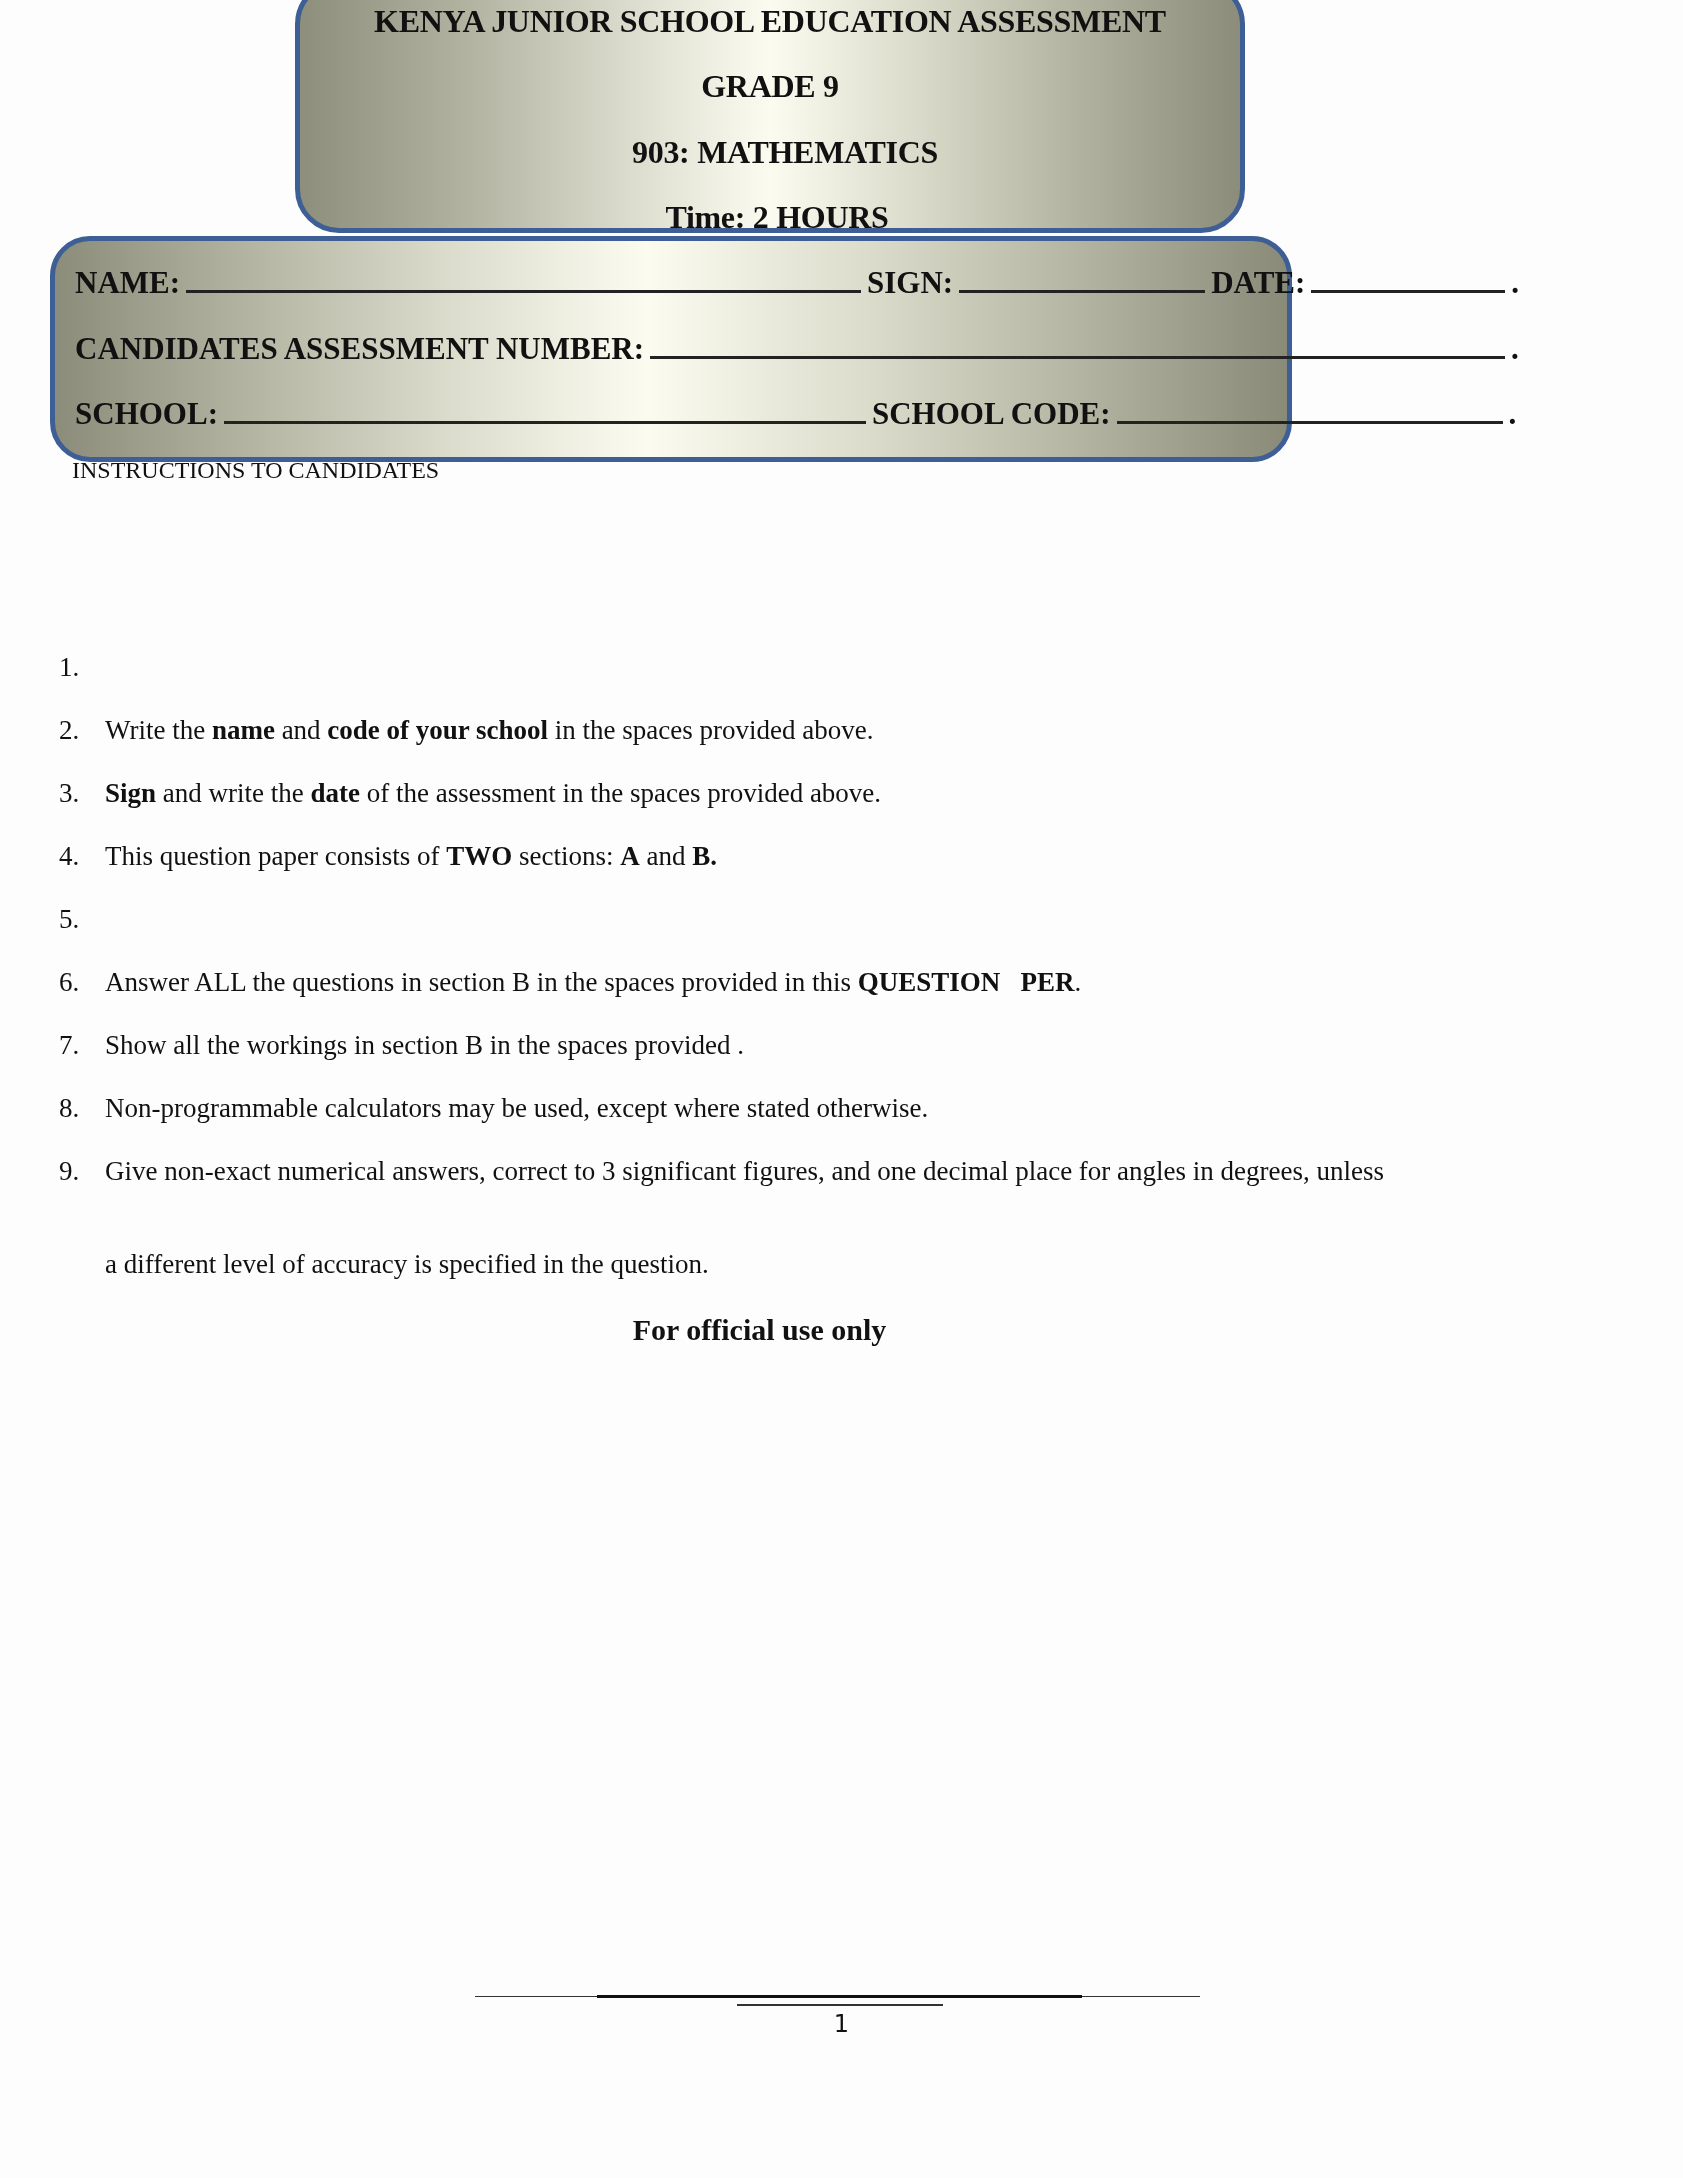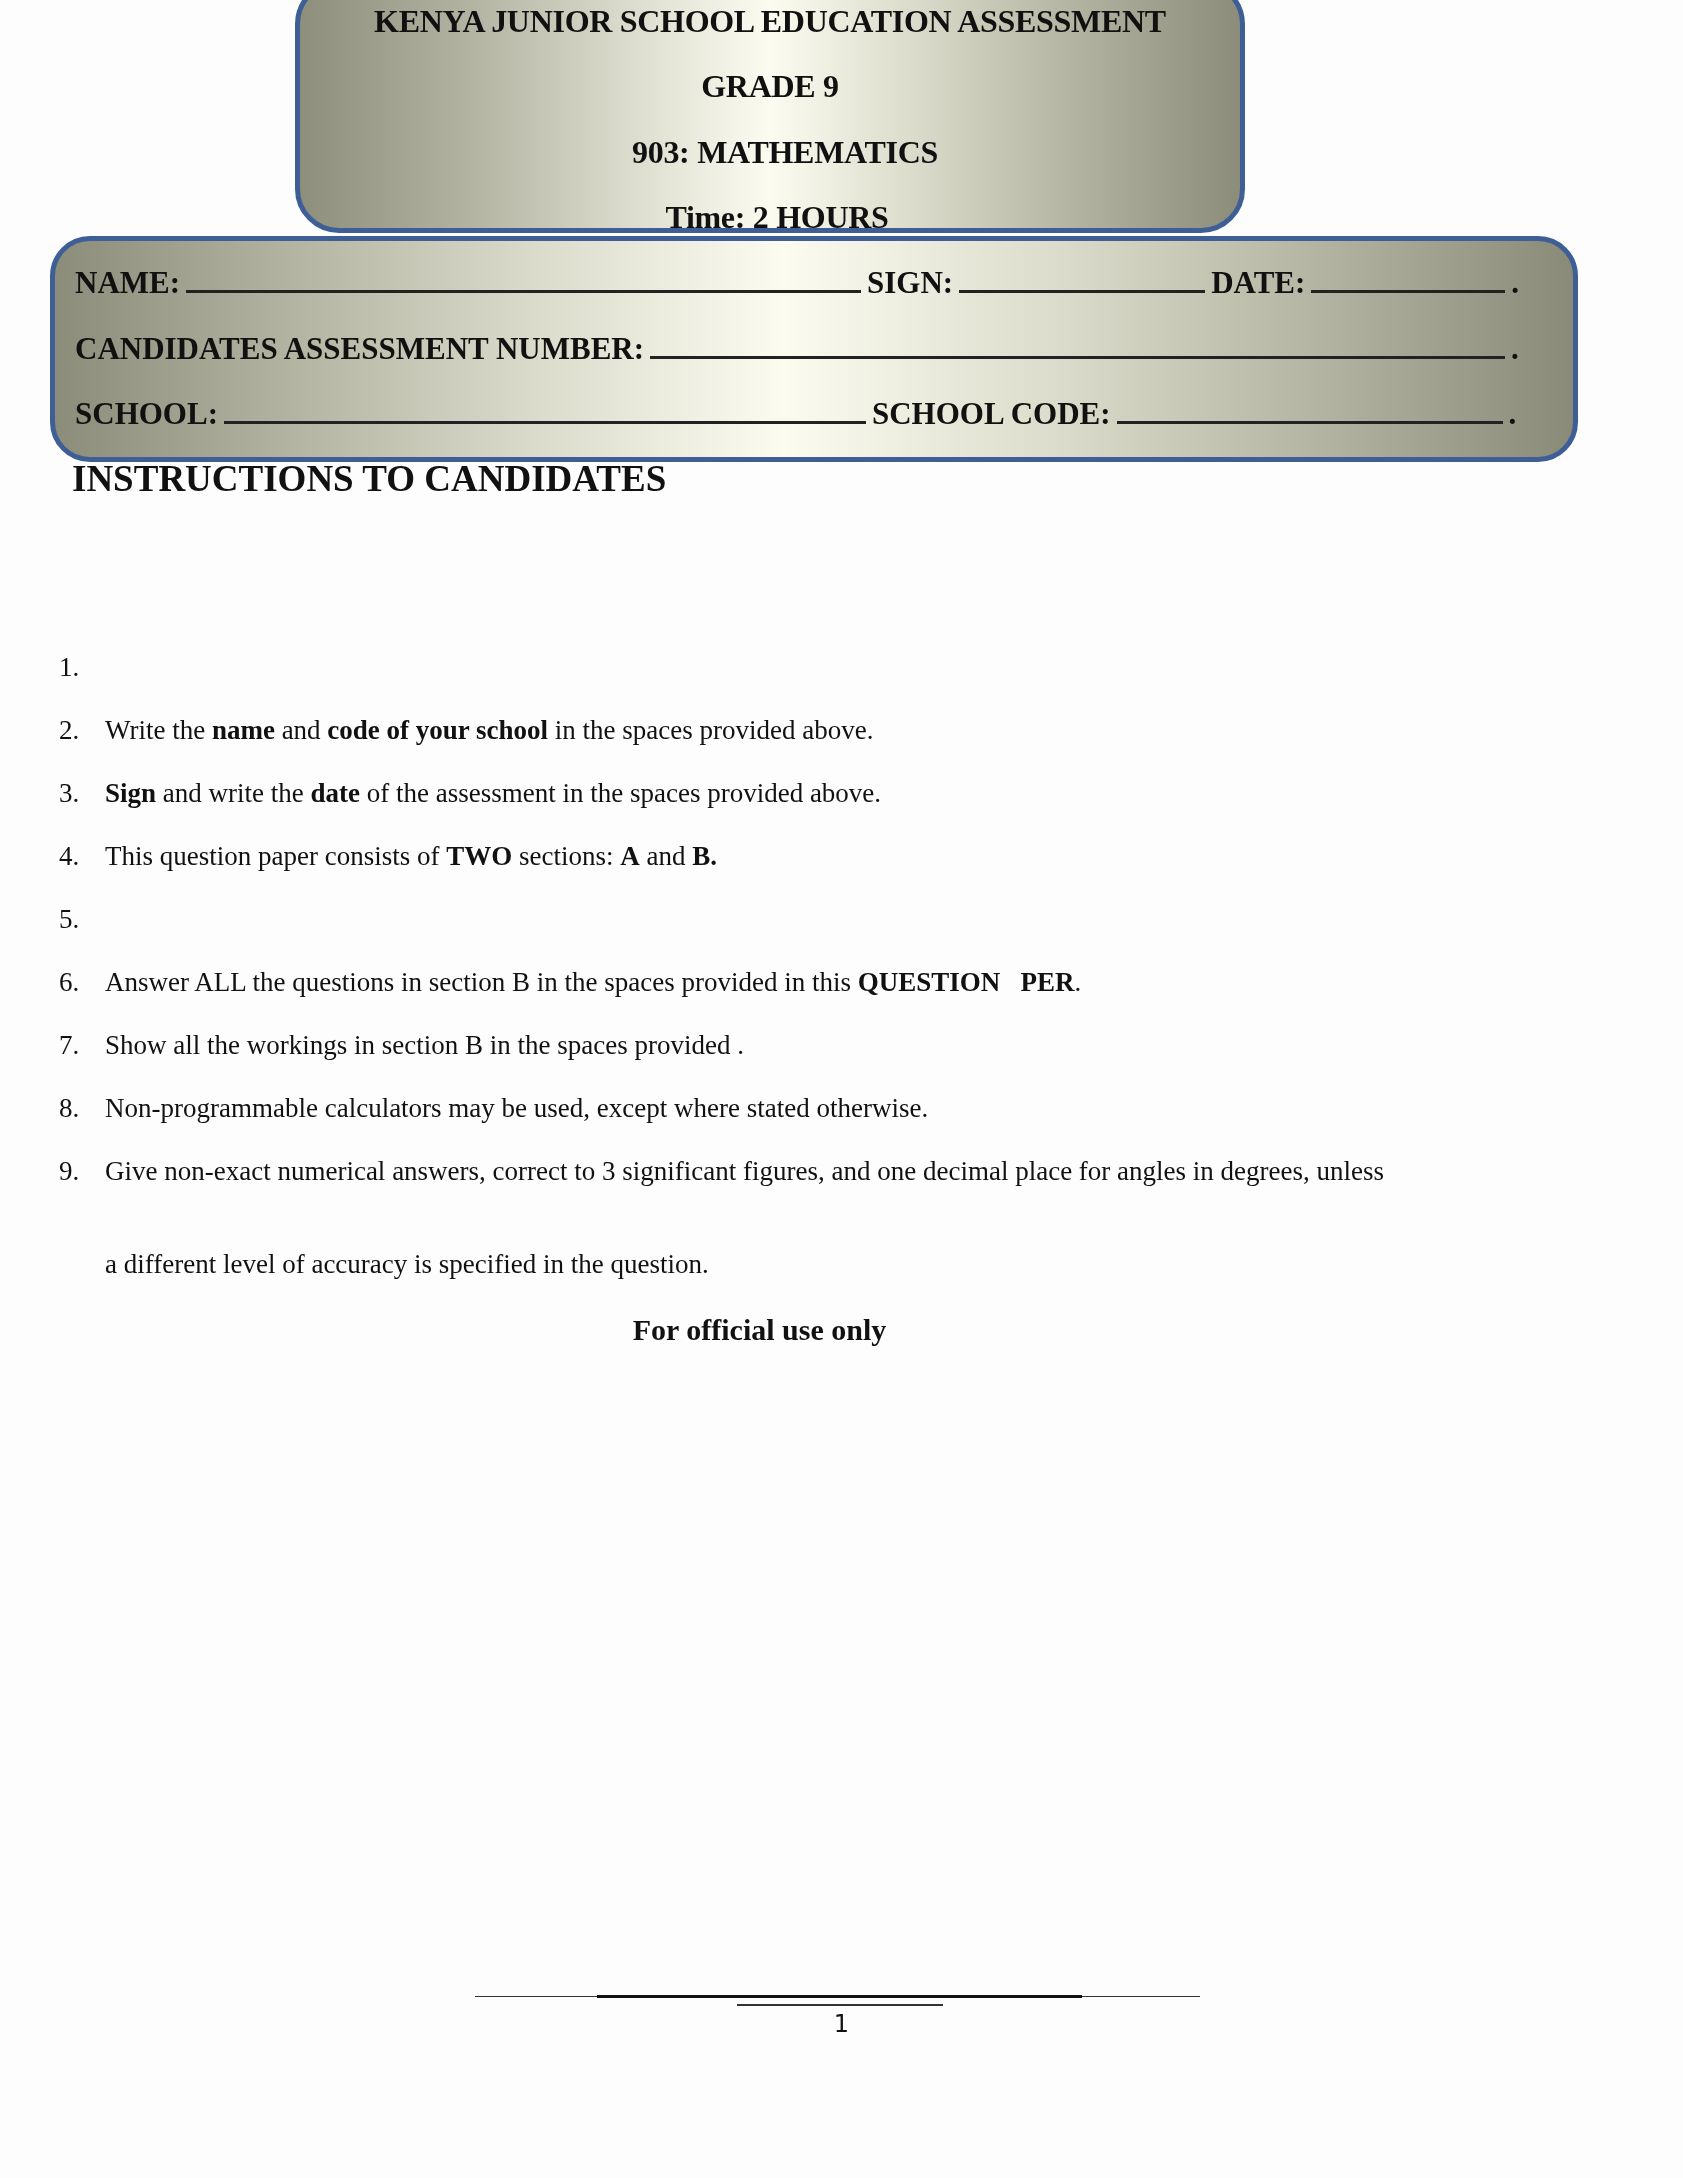--- a/index.html
+++ b/index.html
@@ -34,21 +34,21 @@
       right: 0;
       text-align: center;
       font-weight: bold;
       font-size: 32px;
       letter-spacing: -0.3px;
     }
     .info-box {
       position: absolute;
       left: 50px;
       top: 236px;
-      width: 1528px;
+      width: 1242px;
       height: 226px;
       border: 5px solid #3e5f95;
       border-radius: 40px;
       box-sizing: border-box;
       background: linear-gradient(to right,
         #8c8c7a 0%, #b2b2a0 15%, #dcdccd 32%, #fbfbf0 48%, #dcdccc 66%, #b2b2a0 84%, #8a8a78 100%);
       z-index: 1;
     }
     .info-row {
       position: absolute;
@@ -67,22 +67,22 @@
       vertical-align: baseline;
     }
     .dot {
       font-weight: bold;
       font-size: 31px;
     }
     .heading {
       position: absolute;
       left: 72px;
       top: 457px;
-      font-weight: bold;
-      font-size: 37px;
+      font-weight: normal;
+      font-size: 24px;
     }
     .instructions {
       position: absolute;
       left: 59px;
       top: 645px;
       width: 1485px;
       margin: 0;
       padding: 0;
       list-style: none;
     }

